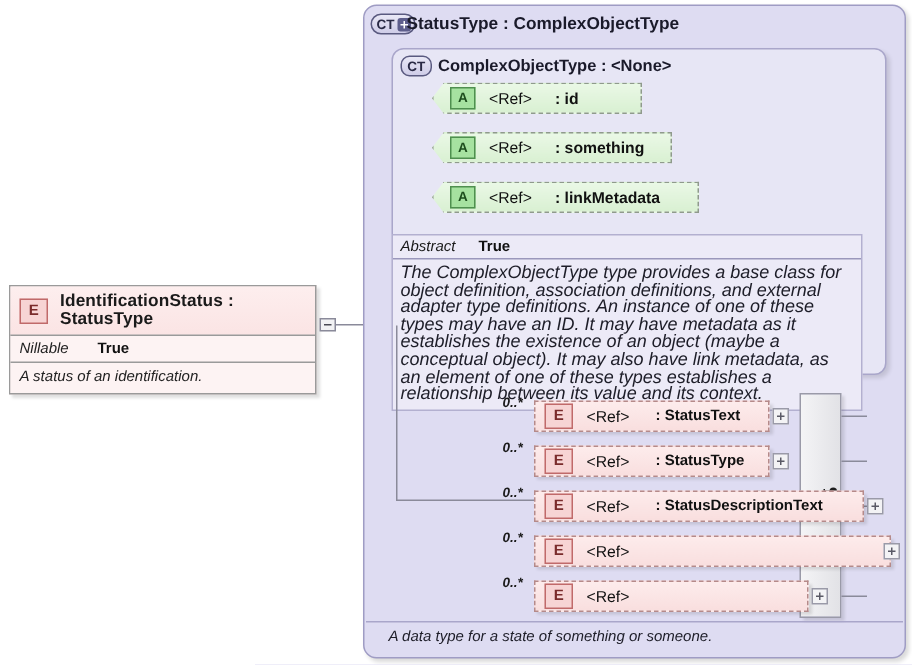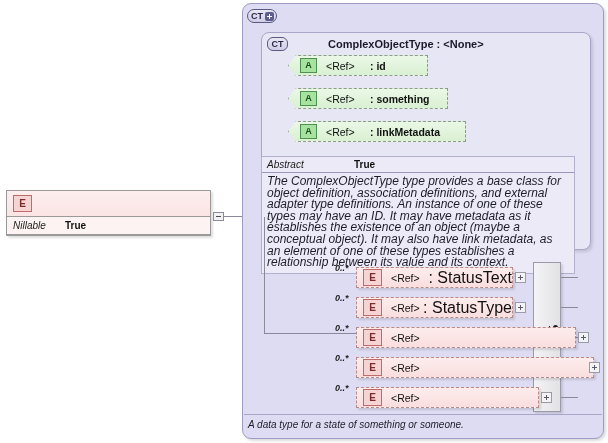--- a/index.html
+++ b/index.html
@@ -114,21 +114,21 @@
     position:absolute;
     left:18px;top:28px;width:330px;height:218px;
     background:#e7e6f5;
     border:1px solid #a9a6ca;
     border-radius:8px;
     box-shadow:2px 2px 3px rgba(0,0,0,.12);
     box-sizing:border-box;
   }
   .innerpanel-title{
     position:absolute;left:30px;top:5px;
-    font-size:11px;font-weight:bold;color:#1a1a2a;margin-left:36px;
+    font-size:11px;font-weight:bold;color:#1a1a2a;
   }
   .badge-CT{
     position:absolute;left:5px;top:4px;
     width:21px;height:14px;
     border:1px solid #5a5a80;border-radius:6px;
     background:linear-gradient(#e9e8f6,#cfcde8);
     font-size:9px;font-weight:bold;color:#2a2a45;
     text-align:center;line-height:13px;
     box-sizing:border-box;
   }
@@ -161,21 +161,20 @@
   .absblock{
     position:absolute;left:18px;top:152px;width:314px;
     background:#eceaf7;
     border:1px solid #b3b0d0;
     box-sizing:border-box;
   }
   .absblock .arow{
     display:flex;align-items:center;
     padding:2px 5px;
     border-bottom:1px solid #9a97bb;
-    gap:35px;
   }
   .absblock .arow .k{font-style:italic;font-size:10px;width:52px;color:#1a1a1a;}
   .absblock .arow .v{font-size:10px;font-weight:bold;color:#111;}
   .absblock .dtext{
     padding:3px 5px 4px 5px;
     font-style:italic;font-size:12px;line-height:11.6px;color:#1d1d28;
   }
 
   
   .seqbox{
@@ -199,74 +198,77 @@
     position:absolute;height:21px;
     background:linear-gradient(#fdecec,#f9dede);
     border:1px dashed #b58a8a;
     box-shadow:2px 2px 2px rgba(0,0,0,.12);
     box-sizing:border-box;
     display:flex;align-items:center;
     padding-left:6px;
   }
   .erow .badge-E{margin-right:9px;}
   .erow .ref{font-size:10.5px;color:#111;width:46px;}
-  .erow .nm{font-size:16px;color:#111;font-weight:400;white-space:nowrap;}
+  .erow .nm{font-size:10px;color:#111;font-weight:700;white-space:nowrap;}
   .plusbox{
     position:absolute;
     width:11px;height:11px;
     border:1px solid #9a9aa8;background:#f3f3f5;
     box-sizing:border-box;
   }
   .plusbox::before{content:"";position:absolute;left:2px;top:4px;width:5px;height:0;border-top:1px solid #5a5a66;}
   .plusbox::after{content:"";position:absolute;left:4px;top:2px;height:5px;width:0;border-left:1px solid #5a5a66;}
   .card{
     position:absolute;font-size:9px;font-style:italic;font-weight:bold;color:#1a1a1a;
   }
 
   
   .bottomdoc{
     position:absolute;left:1px;right:1px;bottom:8px;
     border-top:1px solid #a9a6ca;
-    padding:4px 7px 0 4px;
+    padding:4px 7px 0 15px;
     font-style:italic;font-size:10px;color:#1d1d28;
   }
 </style>
 </head>
 <body>
 
 <div class="canvas">
 
   <div class="elembox">
     <div class="titlerow">
       <span class="badge-E">E</span>
+      <span class="title">IdentificationStatus : StatusType</span>
     </div>
     <div class="proprow">
       <span class="k">Nillable</span>
       <span class="v">True</span>
     </div>
+    <div class="docrow">A status of an identification.</div>
   </div>
 
   <div class="stub-minus"></div>
   <div class="hline" style="left:224px;top:216px;width:18px;"></div>
 
   <div class="vline" style="left:263px;top:64px;height:153px;"></div>
   <div class="hline" style="left:263px;top:216px;width:14px;"></div>
   <div class="vline" style="left:277px;top:130px;height:87px;"></div>
 
   <div class="vline" style="left:277px;top:64px;height:66px;"></div>
   <div class="hline" style="left:277px;top:64px;width:10px;"></div>
   <div class="hline" style="left:277px;top:97px;width:10px;"></div>
   <div class="hline" style="left:277px;top:130px;width:10px;"></div>
 
   <div class="ctpanel">
 
     <div class="badge-CTplus">
       <span class="lbl">CT</span>
       <span class="plusdot"></span>
     </div>
+    <div class="ctpanel-title">StatusType : ComplexObjectType</div>
 
     <div class="innerpanel">
       <div class="badge-CT">CT</div>
       <div class="innerpanel-title">ComplexObjectType : &lt;None&gt;</div>
     </div>
 
     <div class="attrow" style="left:45px;top:51px;width:140px;">
       <span class="badge-A">A</span>
       <span class="ref">&lt;Ref&gt;</span>
       <span class="nm">: id</span>
@@ -326,20 +328,21 @@
       <span class="badge-E">E</span>
       <span class="ref">&lt;Ref&gt;</span>
       <span class="nm">: StatusType</span>
     </div>
     <div class="plusbox" style="left:272px;top:298px;"></div>
 
     <div class="card" style="left:92px;top:319px;">0..*</div>
     <div class="erow" style="left:113px;top:323px;width:220px;">
       <span class="badge-E">E</span>
       <span class="ref">&lt;Ref&gt;</span>
+      <span class="nm">: StatusDescriptionText</span>
     </div>
     <div class="plusbox" style="left:335px;top:328px;"></div>
 
     <div class="card" style="left:92px;top:349px;">0..*</div>
     <div class="erow" style="left:113px;top:353px;width:238px;">
       <span class="badge-E">E</span>
       <span class="ref">&lt;Ref&gt;</span>
     </div>
     <div class="plusbox" style="left:346px;top:358px;"></div>
 

